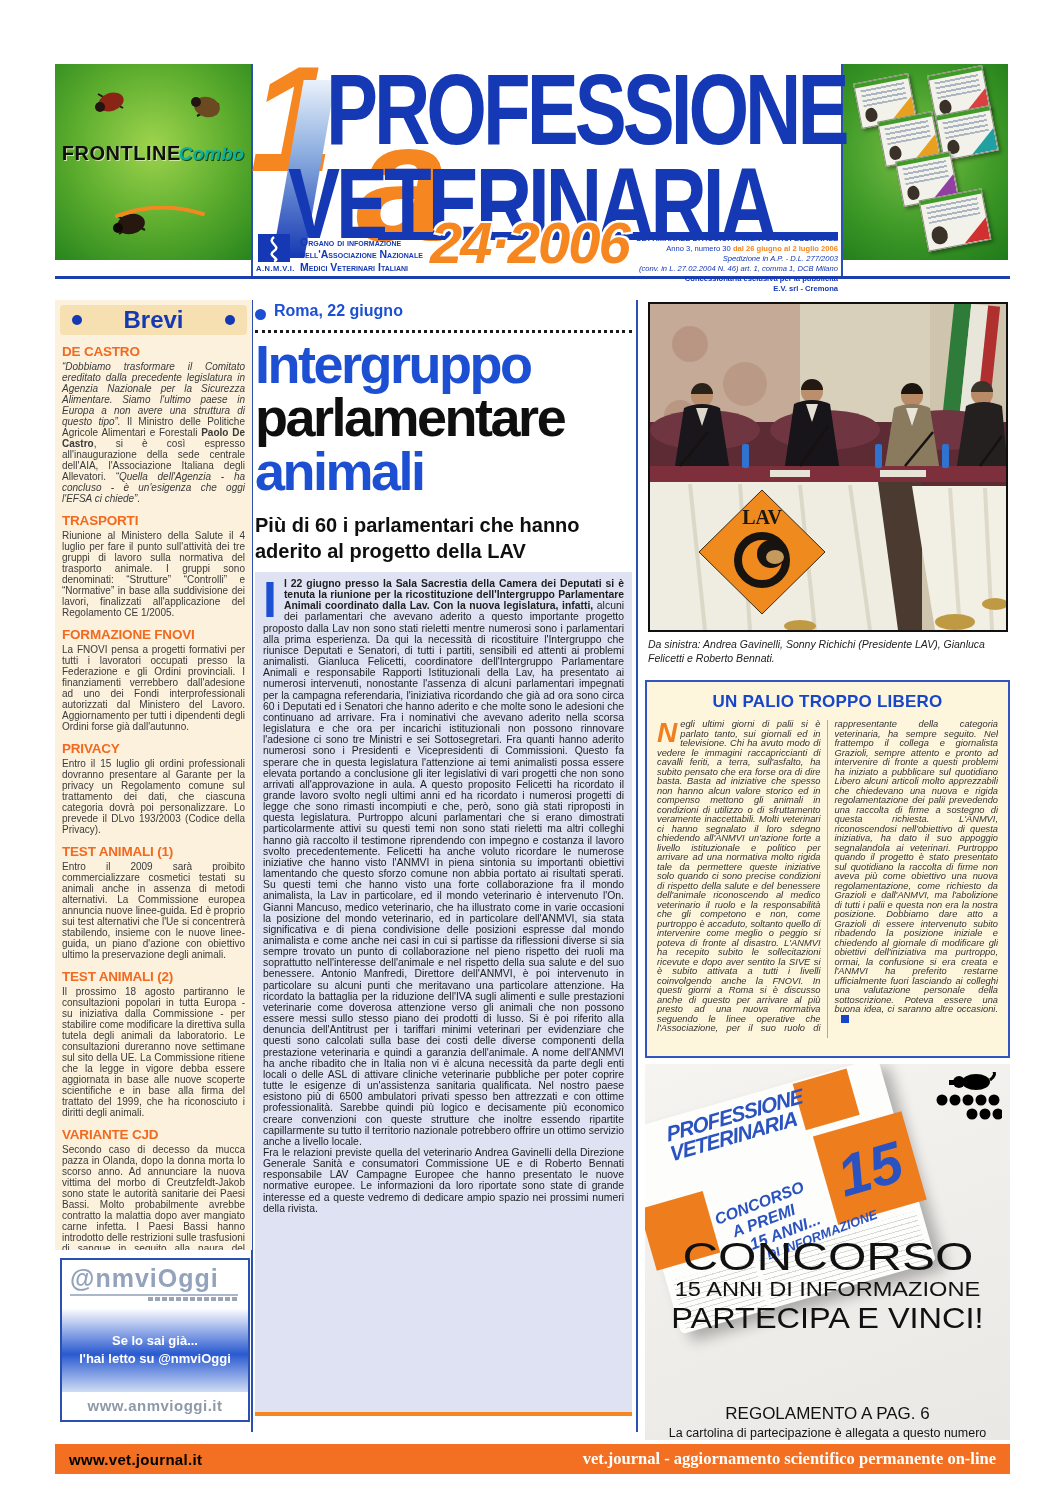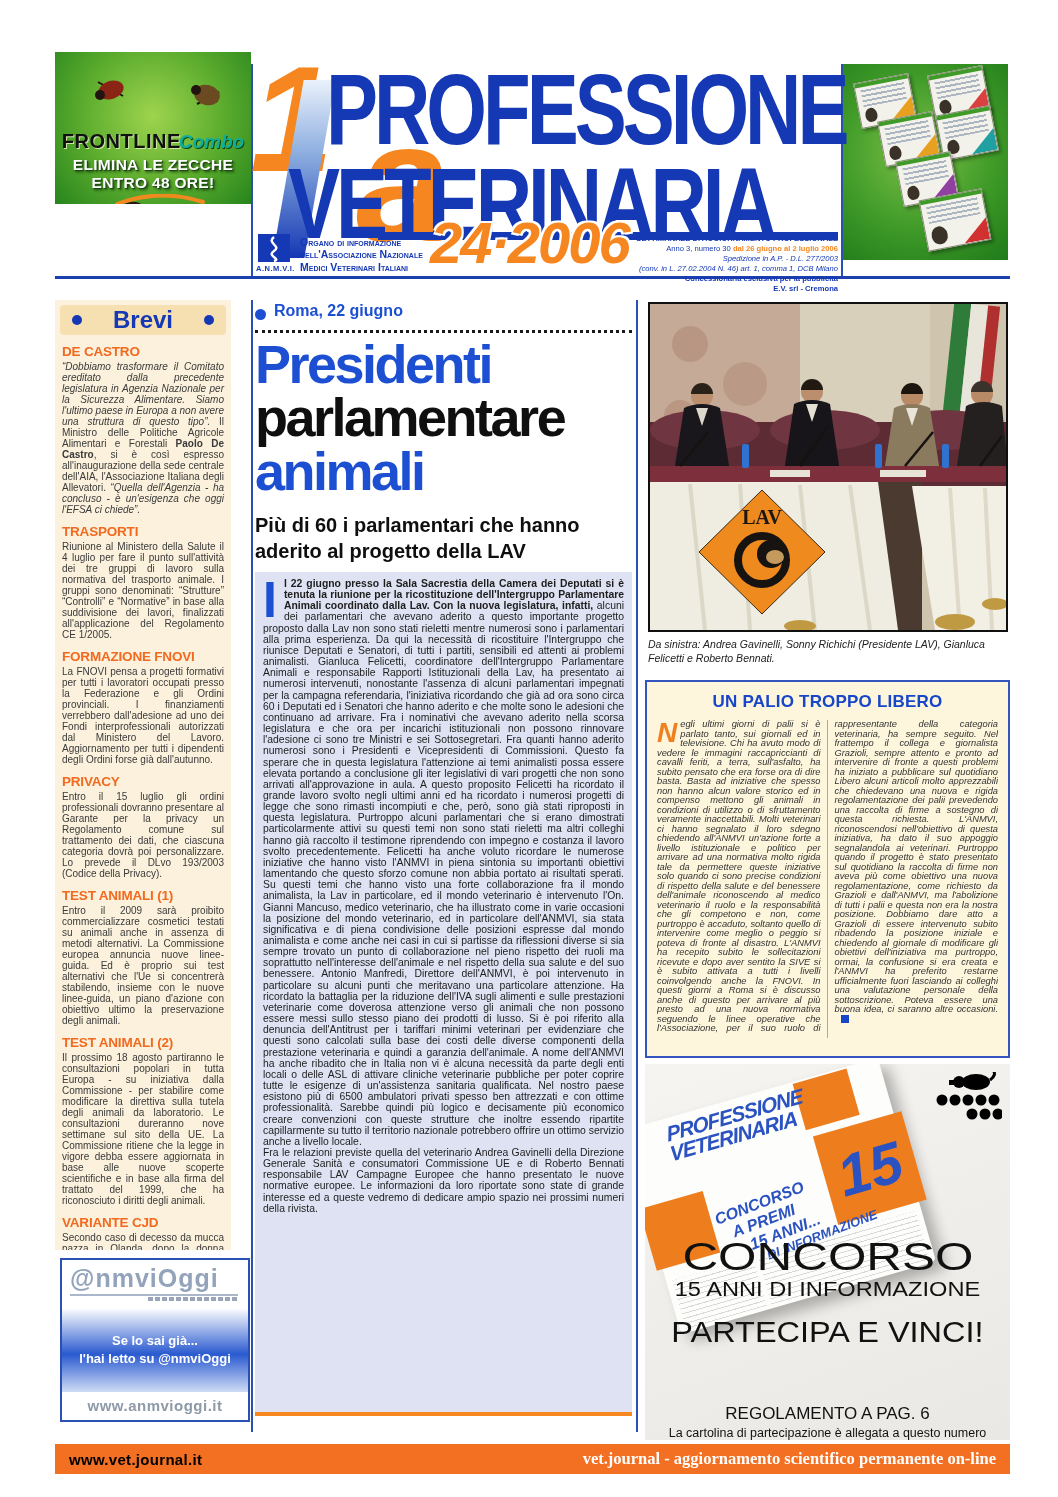--- a/index.html
+++ b/index.html
@@ -5,21 +5,21 @@
   html,body{margin:0;padding:0;background:#e9e9e9;}
   .page{position:relative;width:1058px;height:1497px;background:#ffffff;margin:0 auto;
         font-family:"Liberation Sans",sans-serif;overflow:hidden;}
   .abs{position:absolute;}
 
   
   .vrule{position:absolute;width:2px;background:#2b50b4;}
   .hrule-blue{position:absolute;height:3px;background:#1c3fb0;}
 
   
-  .ad-frontline{left:55px;top:52px;width:196px;height:152px;
+  .ad-frontline{left:55px;top:64px;width:196px;height:196px;
     background:radial-gradient(circle at 50% 42%,#9ed44e 0%,#5aab2d 55%,#27851d 100%);
     overflow:hidden;}
   .fl-brand{position:absolute;left:0;right:0;top:78px;text-align:center;white-space:nowrap;}
   .fl-brand .b1{font-weight:900;font-size:20px;color:#101010;letter-spacing:.5px;text-shadow:1px 1px 0 #cfe8a8;}
   .fl-brand .b2{font-weight:900;font-style:italic;font-size:19px;color:#0fae9e;margin-left:-2px;text-shadow:1px 1px 0 #0c4a10;}
   .fl-claim{position:absolute;left:0;right:0;top:104px;text-align:center;color:#fff;
     font-weight:800;font-size:15.5px;line-height:1.15;letter-spacing:.3px;
     text-shadow:1px 1px 0 #1c4a10,2px 2px 3px #12350b;}
   .fl-swirl{position:absolute;left:60px;top:142px;}
 
@@ -56,21 +56,21 @@
   .issue{position:absolute;left:172px;top:152px;font-size:58px;font-weight:800;font-style:italic;
     color:#f6861f;letter-spacing:-2px;z-index:4;line-height:1;
     text-shadow:2px 2px 0 #fff,-2px -2px 0 #fff,2px -2px 0 #fff,-2px 2px 0 #fff;}
   .mast-info{position:absolute;right:0;top:172px;width:225px;text-align:right;color:#1538b4;
     font-size:7.6px;line-height:1.32;z-index:4;white-space:nowrap;}
   .mast-info .l1,.mast-info .l5,.mast-info .l6{font-weight:700;}
   .mast-info .l3,.mast-info .l4{font-style:italic;}
   .mast-info .orange{color:#f6861f;font-weight:700;}
 
   
-  .brevi{left:55px;top:300px;width:176px;height:950px;background:#fbf1dc;overflow:hidden;}
+  .brevi{left:55px;top:300px;width:197px;height:950px;background:#fbf1dc;overflow:hidden;}
   .brevi-header{margin:5px 5px 2px 5px;background:#f6dfb0;border-radius:4px;height:30px;
     display:flex;align-items:center;justify-content:space-between;padding:0 12px;}
   .brevi-header .dot{width:10px;height:10px;border-radius:50%;background:#1538b4;}
   .brevi-header .t{color:#1538b4;font-weight:700;font-size:24px;}
   .bsec{padding:0 7px;}
   .bsec h3{margin:9px 0 2px 0;color:#f26a1f;font-size:13.5px;font-weight:700;letter-spacing:-.2px;}
   .bsec p{margin:0;font-size:10px;line-height:1.1;color:#3a3a3a;text-align:justify;}
   .bsec .it{font-style:italic;}
   .bsec .bd{font-weight:700;}
 
@@ -137,21 +137,21 @@
   .ns-script div:nth-child(4){margin-left:36px;font-size:13px;}
   .ns-cols{position:absolute;left:6px;bottom:4px;right:6px;height:50px;
     background:repeating-linear-gradient(0deg,#c9c9c4 0 1px,transparent 1px 5px);opacity:.7;}
   .ns-colgap{position:absolute;left:90px;bottom:4px;width:5px;height:50px;background:#fdfdfb;}
   .conc-logo{position:absolute;right:8px;top:8px;}
   .conc-text{position:absolute;left:0;right:0;text-align:center;color:#111;white-space:nowrap;}
   .ct-title{top:172px;font-size:38px;font-weight:400;}
   .ct-title span,.ct-l2 span,.ct-l3 span{display:inline-block;transform:scaleX(1.3);transform-origin:center;}
   .ct-l2{top:214px;font-size:20px;}
   .ct-l2 span{transform:scaleX(1.18);}
-  .ct-l3{top:252px;font-size:29px;}
+  .ct-l3{top:238px;font-size:29px;}
   .ct-l3 span{transform:scaleX(1.12);}
   .ct-reg{top:340px;font-size:17px;}
   .ct-cart{top:362px;font-size:12.5px;}
 
   
   .footerbar{left:55px;top:1444px;width:955px;height:30px;background:#f36f21;display:flex;
     align-items:center;justify-content:space-between;padding:0 14px;box-sizing:border-box;}
   .footerbar .fl{color:#000000;font-weight:700;font-size:15px;letter-spacing:.3px;}
   .footerbar .fr{color:#fff;font-family:"Liberation Serif",serif;font-weight:700;font-size:16.5px;}
 </style>
@@ -176,24 +176,20 @@
       </g>
       <ellipse cx="56" cy="38" rx="13" ry="9" fill="#8a2414" transform="rotate(-20 56 38)"></ellipse>
       <circle cx="45" cy="43" r="5" fill="#221510"></circle>
       <ellipse cx="152" cy="43" rx="13" ry="10" fill="#6b4a22" transform="rotate(15 152 43)"></ellipse>
       <circle cx="141" cy="38" r="5" fill="#221510"></circle>
       <ellipse cx="76" cy="160" rx="14" ry="10" fill="#26180f" transform="rotate(-12 76 160)"></ellipse>
       <circle cx="63" cy="164" r="5" fill="#100a06"></circle>
     </svg>
     <div class="fl-brand">
       <span class="b1">FRONTLINE</span><span class="b2">Combo</span>
-    </div>
-    <div class="fl-claim">
-      <div>ELIMINA LE ZECCHE</div>
-      <div>ENTRO 48 ORE!</div>
     </div>
     <svg class="fl-swirl" width="90" height="14">
       <path d="M2 10 Q 45 -6 88 8" stroke="#f08a1f" stroke-width="4" fill="none" stroke-linecap="round"></path>
     </svg>
   </div>
 
   <div class="abs masthead">
     <span class="deco-one">1</span>
     <div class="deco-bar"></div>
     <span class="deco-a">a</span>
@@ -312,21 +308,21 @@
     </div>
     <div class="oggi-url">www.anmvioggi.it</div>
   </div>
 
   <div class="abs dateline">
     <span class="dl-dot"></span>
     <span>Roma, 22 giugno</span>
   </div>
   <div class="abs dotrule"></div>
   <div class="abs headline">
-    <div class="hl-blue">Presidenti</div>
+    <div class="hl-blue">Intergruppo</div>
     <div class="hl-black">parlamentare</div>
     <div class="hl-blue">animali</div>
   </div>
   <div class="abs subhead">Più di 60 i parlamentari che hanno aderito al progetto della LAV</div>
   <div class="abs artbody">
     <span class="dropcap">I</span>
     <p><span class="lead">l 22 giugno presso la Sala Sacrestia della Camera dei Deputati si è tenuta la riunione per la ricostituzione dell'Intergruppo Parlamentare Animali coordinato dalla Lav. Con la nuova legislatura, infatti, </span><span>alcuni dei parlamentari che avevano aderito a questo importante progetto proposto dalla Lav non sono stati rieletti mentre numerosi sono i parlamentari alla prima esperienza. Da qui la necessità di ricostituire l'Intergruppo che riunisce Deputati e Senatori, di tutti i partiti, sensibili ed attenti ai problemi animalisti. Gianluca Felicetti, coordinatore dell'Intergruppo Parlamentare Animali e responsabile Rapporti Istituzionali della Lav, ha presentato ai numerosi intervenuti, nonostante l'assenza di alcuni parlamentari impegnati per la campagna referendaria, l'iniziativa ricordando che già ad ora sono circa 60 i Deputati ed i Senatori che hanno aderito e che molte sono le adesioni che continuano ad arrivare. Fra i nominativi che avevano aderito nella scorsa legislatura e che ora per incarichi istituzionali non possono rinnovare l'adesione ci sono tre Ministri e sei Sottosegretari. Fra quanti hanno aderito numerosi sono i Presidenti e Vicepresidenti di Commissioni. Questo fa sperare che in questa legislatura l'attenzione ai temi animalisti possa essere elevata portando a conclusione gli iter legislativi di vari progetti che non sono arrivati all'approvazione in aula. A questo proposito Felicetti ha ricordato il grande lavoro svolto negli ultimi anni ed ha ricordato i numerosi progetti di legge che sono rimasti incompiuti e che, però, sono già stati riproposti in questa legislatura. Purtroppo alcuni parlamentari che si erano dimostrati particolarmente attivi su questi temi non sono stati rieletti ma altri colleghi hanno già raccolto il testimone riprendendo con impegno e costanza il lavoro svolto precedentemente. Felicetti ha anche voluto ricordare le numerose iniziative che hanno visto l'ANMVI in piena sintonia su importanti obiettivi lamentando che questo sforzo comune non abbia portato ai risultati sperati. Su questi temi che hanno visto una forte collaborazione fra il mondo animalista, la Lav in particolare, ed il mondo veterinario è intervenuto l'On. Gianni Mancuso, medico veterinario, che ha illustrato come in varie occasioni la posizione del mondo veterinario, ed in particolare dell'ANMVI, sia stata significativa e di piena condivisione delle posizioni espresse dal mondo animalista e come anche nei casi in cui si partisse da riflessioni diverse si sia sempre trovato un punto di collaborazione nel pieno rispetto dei ruoli ma soprattutto nell'interesse dell'animale e nel rispetto della sua salute e del suo benessere. Antonio Manfredi, Direttore dell'ANMVI, è poi intervenuto in particolare su alcuni punti che meritavano una particolare attenzione. Ha ricordato la battaglia per la riduzione dell'IVA sugli alimenti e sulle prestazioni veterinarie come doverosa attenzione verso gli animali che non possono essere messi sullo stesso piano dei prodotti di lusso. Si è poi riferito alla denuncia dell'Antitrust per i tariffari minimi veterinari per evidenziare che questi sono calcolati sulla base dei costi delle diverse componenti della prestazione veterinaria e quindi a garanzia dell'animale. A nome dell'ANMVI ha anche ribadito che in Italia non vi è alcuna necessità da parte degli enti locali o delle ASL di attivare cliniche veterinarie pubbliche per poter coprire tutte le esigenze di un'assistenza sanitaria qualificata. Nel nostro paese esistono più di 6500 ambulatori privati spesso ben attrezzati e con ottime professionalità. Sarebbe quindi più logico e decisamente più economico creare convenzioni con queste strutture che inoltre essendo ripartite capillarmente su tutto il territorio nazionale potrebbero offrire un ottimo servizio anche a livello locale.</span></p>
     <p>Fra le relazioni previste quella del veterinario Andrea Gavinelli della Direzione Generale Sanità e consumatori Commissione UE e di Roberto Bennati responsabile LAV Campagne Europee che hanno presentato le nuove normative europee. Le informazioni da loro riportate sono state di grande interesse ed a queste vedremo di dedicare ampio spazio nei prossimi numeri della rivista.</p>
   </div>
   <div class="abs art-orule"></div>

